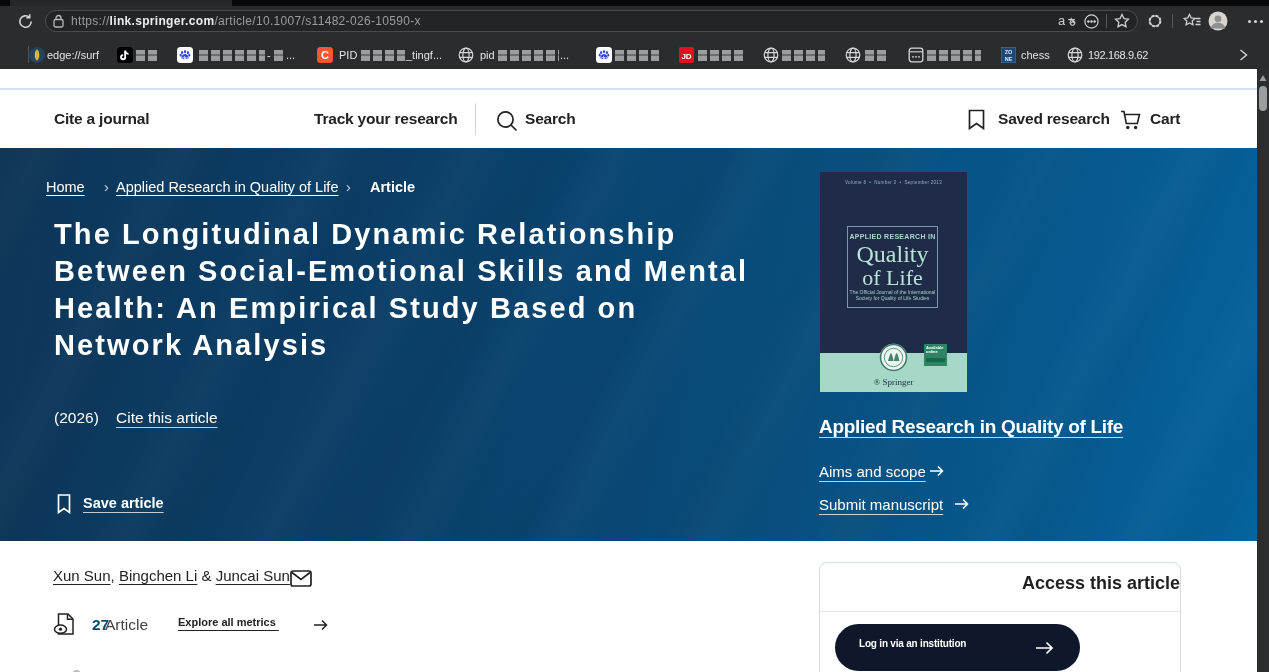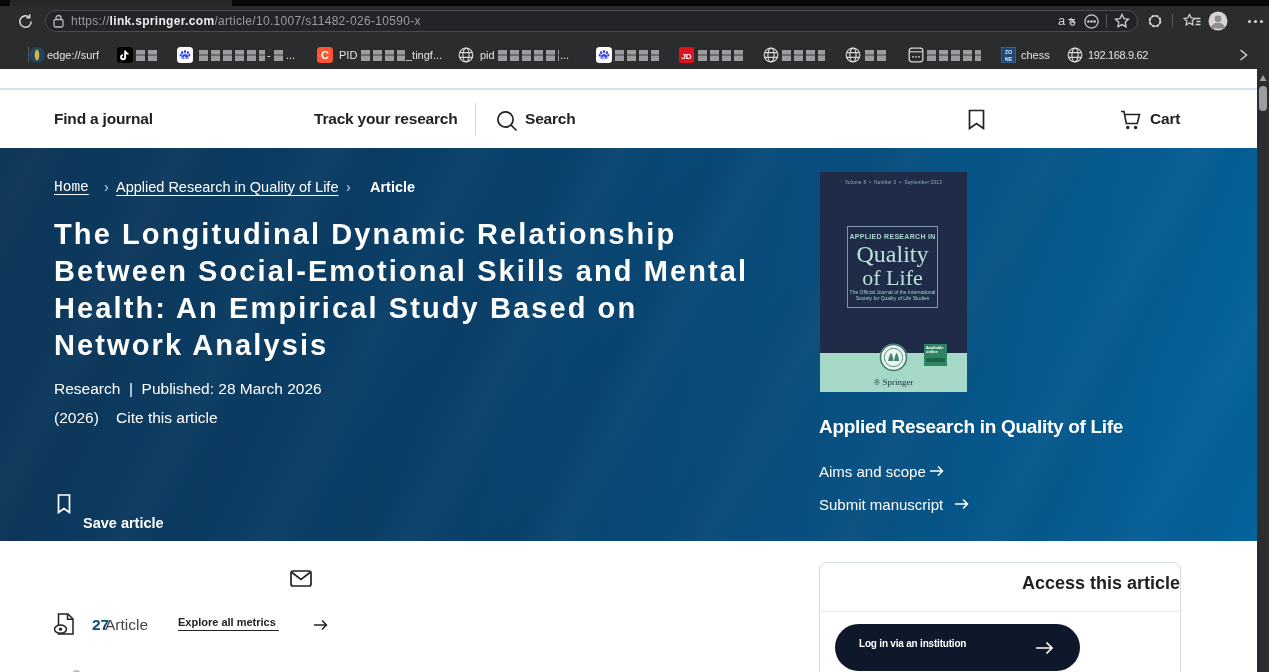--- a/index.html
+++ b/index.html
@@ -24,21 +24,21 @@
 
 #page{left:0;top:69px;width:1257px;height:603px;background:#fff;}
 #blueline{left:0;top:19px;width:1257px;height:2px;background:#cfe3f2;}
 .navlink{position:absolute;top:0;height:58px;line-height:58px;font-weight:bold;font-size:15.5px;letter-spacing:-0.2px;color:#222;white-space:nowrap;}
 #hero{left:0;top:79px;width:1257px;height:393px;background:linear-gradient(99deg,#0d3659 0%,#0a416b 40%,#05639c 100%);overflow:hidden;}
 #hero .swoosh{position:absolute;left:0;top:0;width:100%;height:100%;background:repeating-linear-gradient(118deg,rgba(255,255,255,0) 0px,rgba(255,255,255,0.025) 35px,rgba(255,255,255,0) 70px,rgba(255,255,255,0) 128px),repeating-linear-gradient(118deg,rgba(0,0,0,0) 0px,rgba(0,0,0,0.03) 40px,rgba(0,0,0,0) 80px,rgba(0,0,0,0) 150px);}
 .crumb{position:absolute;top:29px;height:20px;line-height:20px;font-size:14.5px;color:#fff;white-space:nowrap;}
 .crumb u{text-underline-offset:3px;text-decoration-thickness:1px;}
 #title{position:absolute;left:54px;top:68px;font-size:29px;line-height:37px;font-weight:bold;letter-spacing:2.1px;color:#fff;}
 .meta{position:absolute;left:54px;font-size:15.5px;color:#fff;white-space:nowrap;}
-.wlink{text-underline-offset:3.5px;text-decoration-color:rgba(255,255,255,.75);text-decoration-thickness:1px;margin-top:20px;}
+.wlink{text-decoration:underline;text-underline-offset:3.5px;text-decoration-color:rgba(255,255,255,.75);text-decoration-thickness:1px;}
 #cover{position:absolute;left:820px;top:24px;width:147px;height:214px;background:#1f2b47;}
 .tealt{color:#a8d8ce;}
 #jlink{position:absolute;left:819px;top:268px;font-size:19px;font-weight:bold;letter-spacing:-0.3px;color:#fff;}
 .jrow{position:absolute;left:819px;font-size:15px;color:#fff;white-space:nowrap;}
 
 .authors{position:absolute;left:53px;top:498px;font-size:15px;color:#222;white-space:nowrap;}
 .authors u{text-underline-offset:3px;}
 #card{position:absolute;left:819px;top:493px;width:362px;height:179px;border:1px solid #d4dde3;border-radius:8px;box-sizing:border-box;}
 #loginbtn{position:absolute;left:15px;top:61px;width:245px;height:47px;border-radius:24px;background:#0f172a;color:#fff;font-weight:bold;font-size:10px;letter-spacing:-0.2px;}
 svg{display:block;}
@@ -200,47 +200,47 @@
 
   <div class="abs" id="scrollbar"></div>
   <svg class="abs" style="left:1259px;top:74px" width="8" height="8" viewBox="0 0 8 8">
       <path d="M4 1L7.5 7h-7z" fill="#9c9da0"></path>
     </svg>
   <div class="abs" id="sbthumb"></div>
 
   <div class="abs" id="page">
     <div class="abs" id="blueline"></div>
 
-    <div class="navlink" style="left:54px;top:21px;">Find a journal</div>
+    <div class="navlink" style="left:54px;top:21px;">Cite a journal</div>
     <div class="navlink" style="left:314px;top:21px;">Track your research</div>
     <div class="abs" style="left:475px;top:34px;width:1px;height:32px;background:#cdd7dd;"></div>
     <svg class="abs" style="left:496px;top:41px" width="22" height="22" viewBox="0 0 22 22" fill="none" stroke="#222" stroke-width="1.7">
         <circle cx="9.5" cy="9.5" r="7.6"></circle>
         <path d="M15 15l5.5 5.5"></path>
       </svg>
     <div class="navlink" style="left:525px;top:21px;">Search</div>
     <svg class="abs" style="left:968px;top:40px" width="17" height="21" viewBox="0 0 17 21" fill="none" stroke="#222" stroke-width="1.7">
         <path d="M1.5 1.5h14v18l-7-5-7 5z"></path>
       </svg>
+    <div class="navlink" style="left:998px;top:21px;">Saved research</div>
     <svg class="abs" style="left:1120px;top:41px" width="21" height="21" viewBox="0 0 21 21" fill="none" stroke="#222" stroke-width="1.6">
         <path d="M1 1.5h3l2.3 12h11l2.2-9H5"></path>
         <circle cx="7.8" cy="17.5" r="1.7" fill="#222" stroke="none"></circle>
         <circle cx="15.6" cy="17.5" r="1.7" fill="#222" stroke="none"></circle>
       </svg>
     <div class="navlink" style="left:1150px;top:21px;">Cart</div>
 
     <div class="abs" id="hero">
       <div class="swoosh"></div>
-      <div class="crumb" style="left:54px;font-family:Liberation Mono, monospace;"><u>Home</u></div>
+      <div class="crumb" style="left:46px;"><u>Home</u></div>
       <div class="crumb" style="left:104px;color:#c8d6e2;">›</div>
       <div class="crumb" style="left:116px;"><u>Applied Research in Quality of Life</u></div>
       <div class="crumb" style="left:346px;color:#c8d6e2;">›</div>
       <div class="crumb" style="left:370px;font-weight:bold;">Article</div>
       <div id="title">The Longitudinal Dynamic Relationship<br>Between Social-Emotional Skills and Mental<br>Health: An Empirical Study Based on<br>Network Analysis</div>
-      <div class="meta" style="top:232px;">Research&nbsp; | &nbsp;Published: 28 March 2026</div>
       <div class="meta" style="top:261px;">(2026)&nbsp;&nbsp;&nbsp;&nbsp;<span class="wlink">Cite this article</span></div>
       <svg class="abs" style="left:57px;top:346px" width="14" height="20" viewBox="0 0 14 20" fill="none" stroke="#fff" stroke-width="1.7">
           <path d="M1.5 1h11v17.5l-5.5-4-5.5 4z"></path>
         </svg>
       <div class="meta wlink" style="left:83px;top:347px;font-weight:bold;font-size:14.5px;">Save article</div>
 
       <div id="cover">
         <div class="abs tealt" style="left:0;top:8px;width:147px;text-align:center;font-size:4.5px;letter-spacing:0.3px;color:#8fb4c4;">Volume&nbsp;8&nbsp;&nbsp;•&nbsp;&nbsp;Number&nbsp;3&nbsp;&nbsp;•&nbsp;&nbsp;September&nbsp;2013</div>
         <div class="abs" style="left:27px;top:54px;width:89px;height:80px;border:1px solid #7e99ad;">
           <div class="abs tealt" style="left:0;top:6px;width:89px;text-align:center;font-size:7px;font-weight:bold;letter-spacing:0.3px;">APPLIED RESEARCH IN</div>
@@ -264,20 +264,21 @@
       <div class="jrow" style="top:315px;"><span class="wlink">Aims and scope</span></div>
       <svg class="abs" style="left:929px;top:317px" width="15" height="12" viewBox="0 0 15 12" fill="none" stroke="#fff" stroke-width="1.5">
           <path d="M1 6h12M9 1.5L13.5 6 9 10.5"></path>
         </svg>
       <div class="jrow" style="top:348px;"><span class="wlink">Submit manuscript</span></div>
       <svg class="abs" style="left:954px;top:350px" width="15" height="12" viewBox="0 0 15 12" fill="none" stroke="#fff" stroke-width="1.5">
           <path d="M1 6h12M9 1.5L13.5 6 9 10.5"></path>
         </svg>
     </div>
 
+    <div class="authors"><u>Xun Sun</u>, <u>Bingchen Li</u> &amp; <u>Juncai Sun</u></div>
     <svg class="abs" style="left:290px;top:501px" width="22" height="17" viewBox="0 0 22 17" fill="none" stroke="#222" stroke-width="1.7">
         <rect x="1" y="1" width="20" height="15" rx="2"></rect>
         <path d="M2 2.5l9 7 9-7"></path>
       </svg>
 
     <svg class="abs" style="left:53px;top:544px" width="22" height="22" viewBox="0 0 22 22" fill="none" stroke="#222" stroke-width="1.5">
         <path d="M5.5 1h9.5l5 5v15H5.5z"></path>
         <path d="M14.5 1v5.3h5.3"></path>
         <ellipse cx="7.5" cy="16.2" rx="6" ry="4.1" fill="#fff"></ellipse>
         <circle cx="7.5" cy="16.2" r="1.6" fill="#222" stroke="none"></circle>

